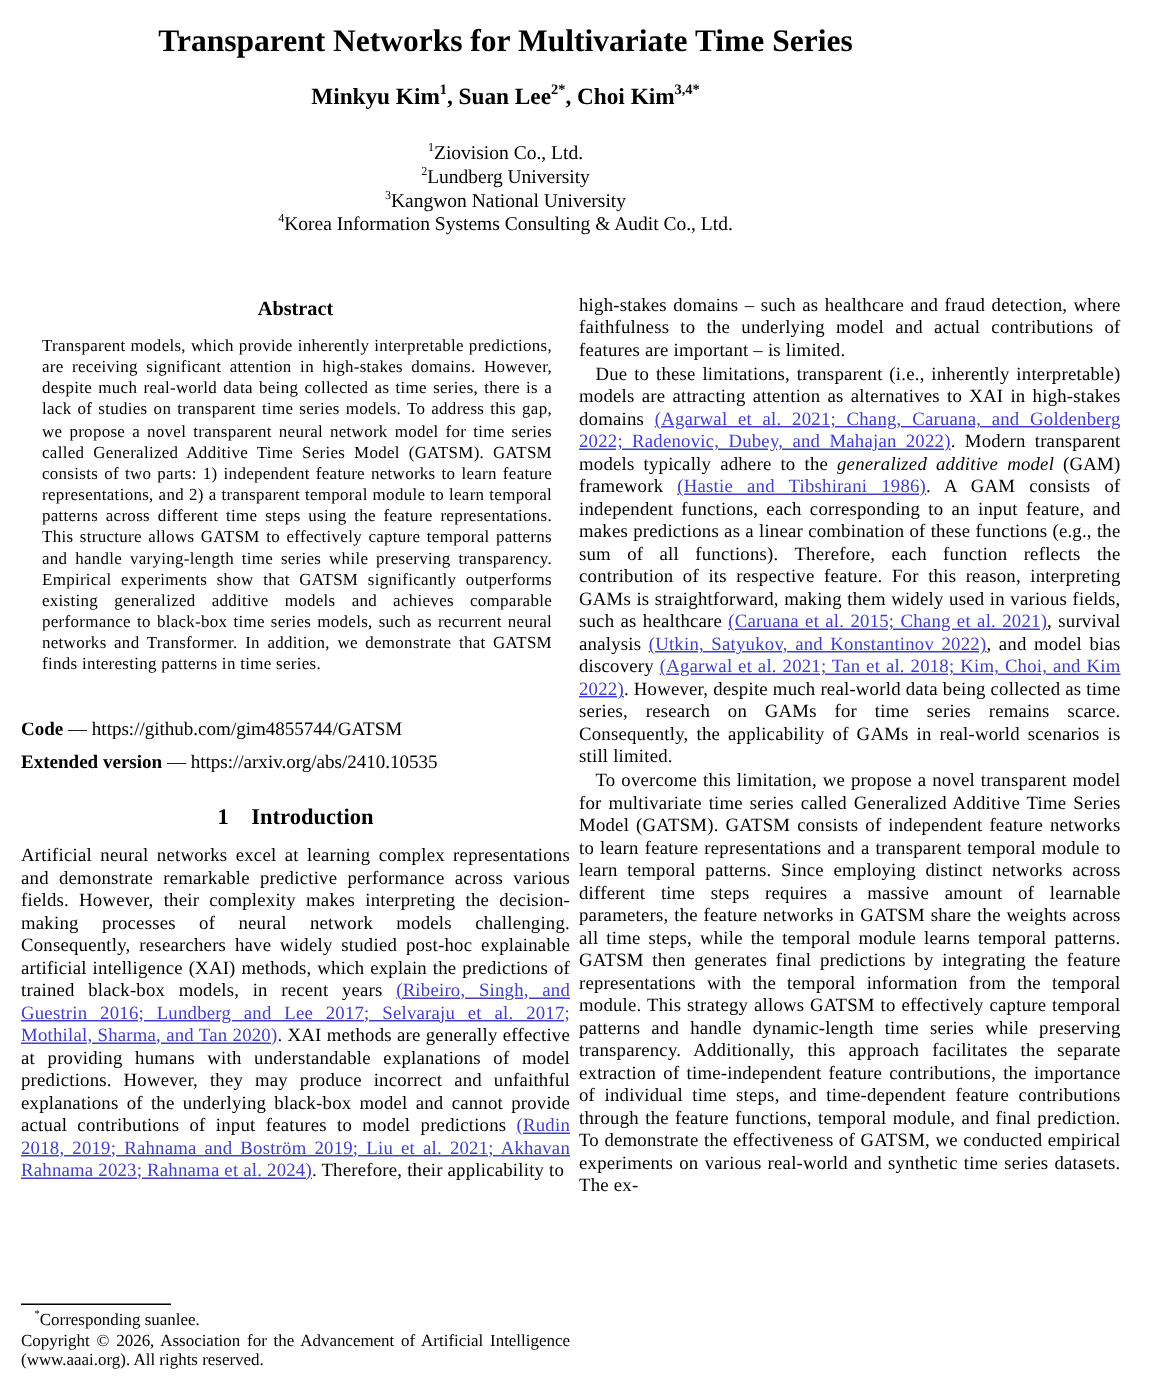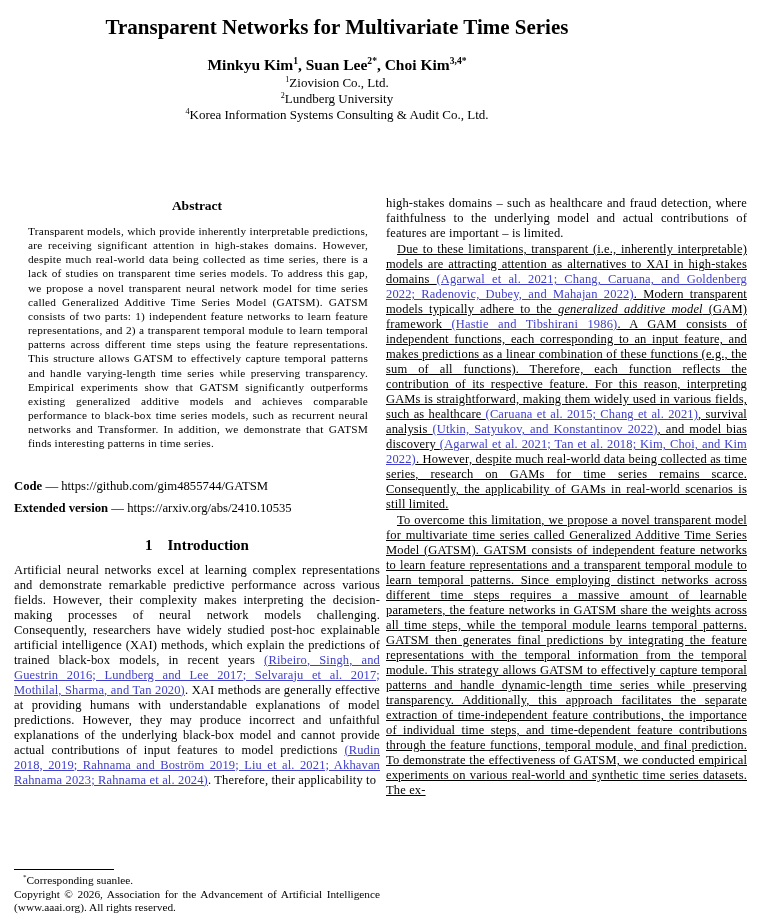--- a/index.html
+++ b/index.html
@@ -7,58 +7,59 @@
   body {
     position: relative;
     background: var(--bg, #ffffff);
     color: var(--text, #000000);
     font-family: "Liberation Serif", "DejaVu Serif", serif;
     overflow: hidden;
   }
   .header { position: absolute; top: 15px; left: 0; width: 674px; text-align: center; }
   .title { font-size: 21px; font-weight: bold; }
   .authors { margin-top: 16px; font-size: 15.5px; font-weight: bold; }
-  .affils { margin-top: 1px; font-size: 13px; line-height: 15.8px; }
+  .affils { margin-top: 20px; font-size: 13px; line-height: 15.8px; }
   .emails { font-size: 13px; line-height: 15.8px; }
   .sup { vertical-align: super; font-size: 0.62em; line-height: 0; }
   .cols { position: absolute; top: 196px; left: 14px; width: 740px; display: flex; gap: 6px; }
   .col-left { width: 366px; position: relative; }
   .col-right { width: 361px; }
   .abs-heading { margin-top: 2px; text-align: center; font-weight: bold; font-size: 13.5px; }
   .abs-text {
     margin: 10px 12px 16px 14px;
     font-size: 11.3px; line-height: 14.15px;
     text-align: justify; letter-spacing: 0.2px;
   }
   .links-block { margin-top: 24px; font-size: 12.7px; line-height: 22px; }
   .sec-heading { margin-top: 18px; text-align: center; font-size: 15px; font-weight: bold; }
   .secnum { margin-right: 15px; }
   .par {
     font-size: 12.5px; line-height: 15px;
     text-align: justify; letter-spacing: 0.15px;
   }
   .col-left .intro-par { margin-top: 9px; }
-  .indent { text-indent: 11px; margin-top: 1px; text-decoration: underline; }
+  .indent { text-indent: 11px; margin-top: 1px; }
   .footnote { position: absolute; left: 14px; bottom: 6px; width: 366px; font-size: 11.3px; line-height: 13.2px; text-align: justify; }
   .fn-rule { width: 100px; border-top: 1.2px solid #000; margin-bottom: 4px; }
   .fn-l1 { text-indent: 9px; }
   .link { color: var(--link, #4040cc); text-decoration: underline; cursor: pointer; }
   .b { font-weight: bold; }
   .i { font-style: italic; }
   .url { color: inherit; }
 </style>
 </head>
 <body style="--link: #4040cc; --text: #000000; --bg: #ffffff;">
 
 <div class="header">
   <div class="title">Transparent Networks for Multivariate Time Series</div>
   <div class="authors"><span>Minkyu Kim</span><span class="sup">1</span><span>, Suan Lee</span><span class="sup">2*</span><span>, Choi Kim</span><span class="sup">3,4*</span></div>
   <div class="affils">
     <div><span class="sup">1</span><span>Ziovision Co., Ltd.</span></div>
     <div><span class="sup">2</span><span>Lundberg University</span></div>
+    <div><span class="sup">3</span><span>Kangwon National University</span></div>
     <div><span class="sup">4</span><span>Korea Information Systems Consulting &amp; Audit Co., Ltd.</span></div>
   </div>
 </div>
 
 <div class="cols">
 
   <div class="col-left">
     <div class="abs-heading">Abstract</div>
     <div class="abs-text">Transparent models, which provide inherently interpretable predictions, are receiving significant attention in high-stakes domains. However, despite much real-world data being collected as time series, there is a lack of studies on transparent time series models. To address this gap, we propose a novel transparent neural network model for time series called Generalized Additive Time Series Model (GATSM). GATSM consists of two parts: 1) independent feature networks to learn feature representations, and 2) a transparent temporal module to learn temporal patterns across different time steps using the feature representations. This structure allows GATSM to effectively capture temporal patterns and handle varying-length time series while preserving transparency. Empirical experiments show that GATSM significantly outperforms existing generalized additive models and achieves comparable performance to black-box time series models, such as recurrent neural networks and Transformer. In addition, we demonstrate that GATSM finds interesting patterns in time series.</div>
 

